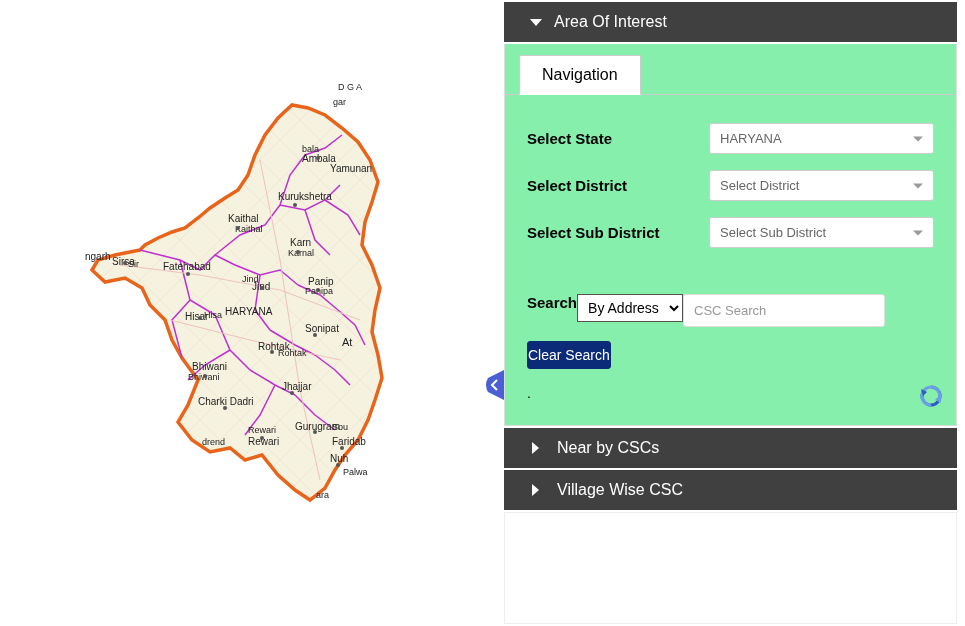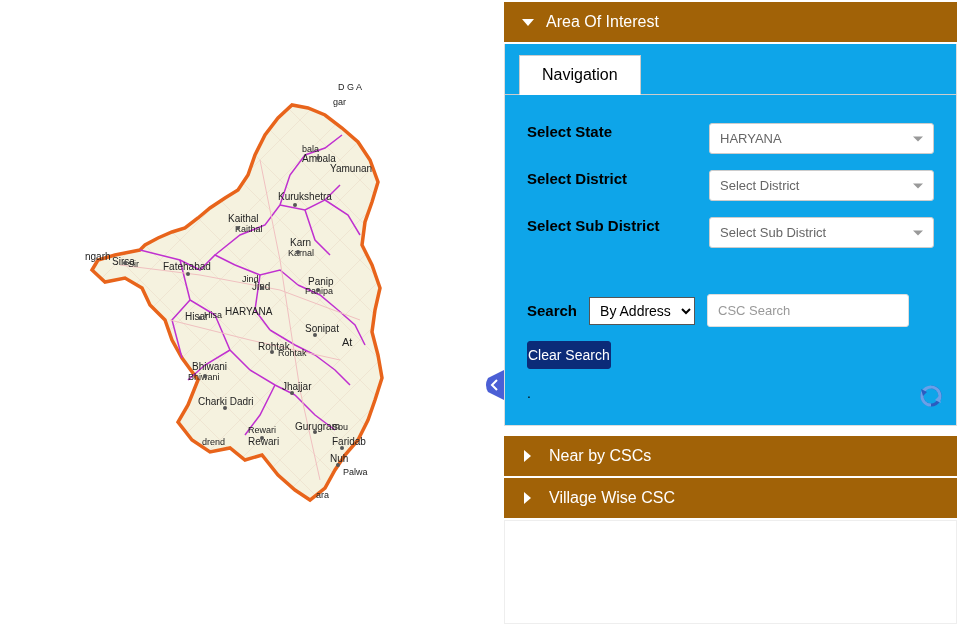--- a/index.html
+++ b/index.html
@@ -6,23 +6,23 @@
     body { font-family: Arial, Helvetica, sans-serif; background: #fff; width: 965px; height: 626px; overflow: hidden; position: relative; }
 
     .container { display: flex; width: 100%; height: 100%; }
 
     .map-panel { width: 504px; height: 626px; position: relative; background: #fff; }
     .map-svg { position: absolute; top: 60px; left: 80px; width: 360px; height: 460px; }
 
     .right-panel { flex: 1; display: flex; flex-direction: column; padding: 2px 8px 2px 0; }
 
     .accordion-header {
-      background: #a16207;
+      background: #404040;
       color: #fff;
-      padding: 11px 18px;
+      padding: 11px 26px;
       font-size: 16px;
       display: flex;
       align-items: center;
       gap: 12px;
       cursor: pointer;
       margin-bottom: 2px;
     }
     .accordion-header .tri {
       width: 0; height: 0;
       border-left: 6px solid transparent;
@@ -31,43 +31,43 @@
       display: inline-block;
     }
     .accordion-header.collapsed .tri {
       border-top: 6px solid transparent;
       border-bottom: 6px solid transparent;
       border-left: 7px solid #fff;
       margin-left: 2px;
     }
 
     .accordion-body {
-      background: #0ea5e9;
+      background: #86efac;
       border: 1px solid #ddd;
       border-top: none;
       padding: 0;
       position: relative;
       flex: 1;
-      margin-bottom: 10px;
+      margin-bottom: 2px;
     }
 
     .tab-row { padding: 10px 0 0 14px; border-bottom: 1px solid #ccc; }
     .tab {
       display: inline-block;
       background: #fff;
       border: 1px solid #ccc;
       border-bottom: 1px solid #fff;
       padding: 10px 22px;
       font-size: 16px;
       position: relative;
       top: 1px;
     }
 
     .form-area { padding: 28px 22px 10px 22px; }
-    .form-row { display: flex; margin-bottom: 16px; }
+    .form-row { display: flex; align-items: center; margin-bottom: 16px; }
     .form-row label { width: 182px; font-weight: bold; font-size: 15px; }
     .dropdown {
       flex: 1;
       border: 1px solid #ccc;
       border-radius: 3px;
       padding: 7px 28px 7px 10px;
       font-size: 13px;
       color: #666;
       background: #fff;
       position: relative;
@@ -77,21 +77,21 @@
       position: absolute;
       right: 10px;
       top: 50%;
       transform: translateY(-50%);
       width: 0; height: 0;
       border-left: 5px solid transparent;
       border-right: 5px solid transparent;
       border-top: 5px solid #999;
     }
 
-    .search-row { display: flex; align-items: center; gap: 12px; padding: 20px 22px 14px 22px; }
+    .search-row { display: flex; align-items: flex-start; padding: 20px 22px 14px 22px; }
     .search-row label { font-weight: bold; font-size: 15px; }
     .search-select { border: 1px solid #555; padding: 4px 6px; font-size: 14px; background: #fff; }
     .search-input {
       border: 1px solid #ddd;
       border-radius: 3px;
       padding: 8px 10px;
       font-size: 13px;
       width: 202px;
       color: #999;
     }

